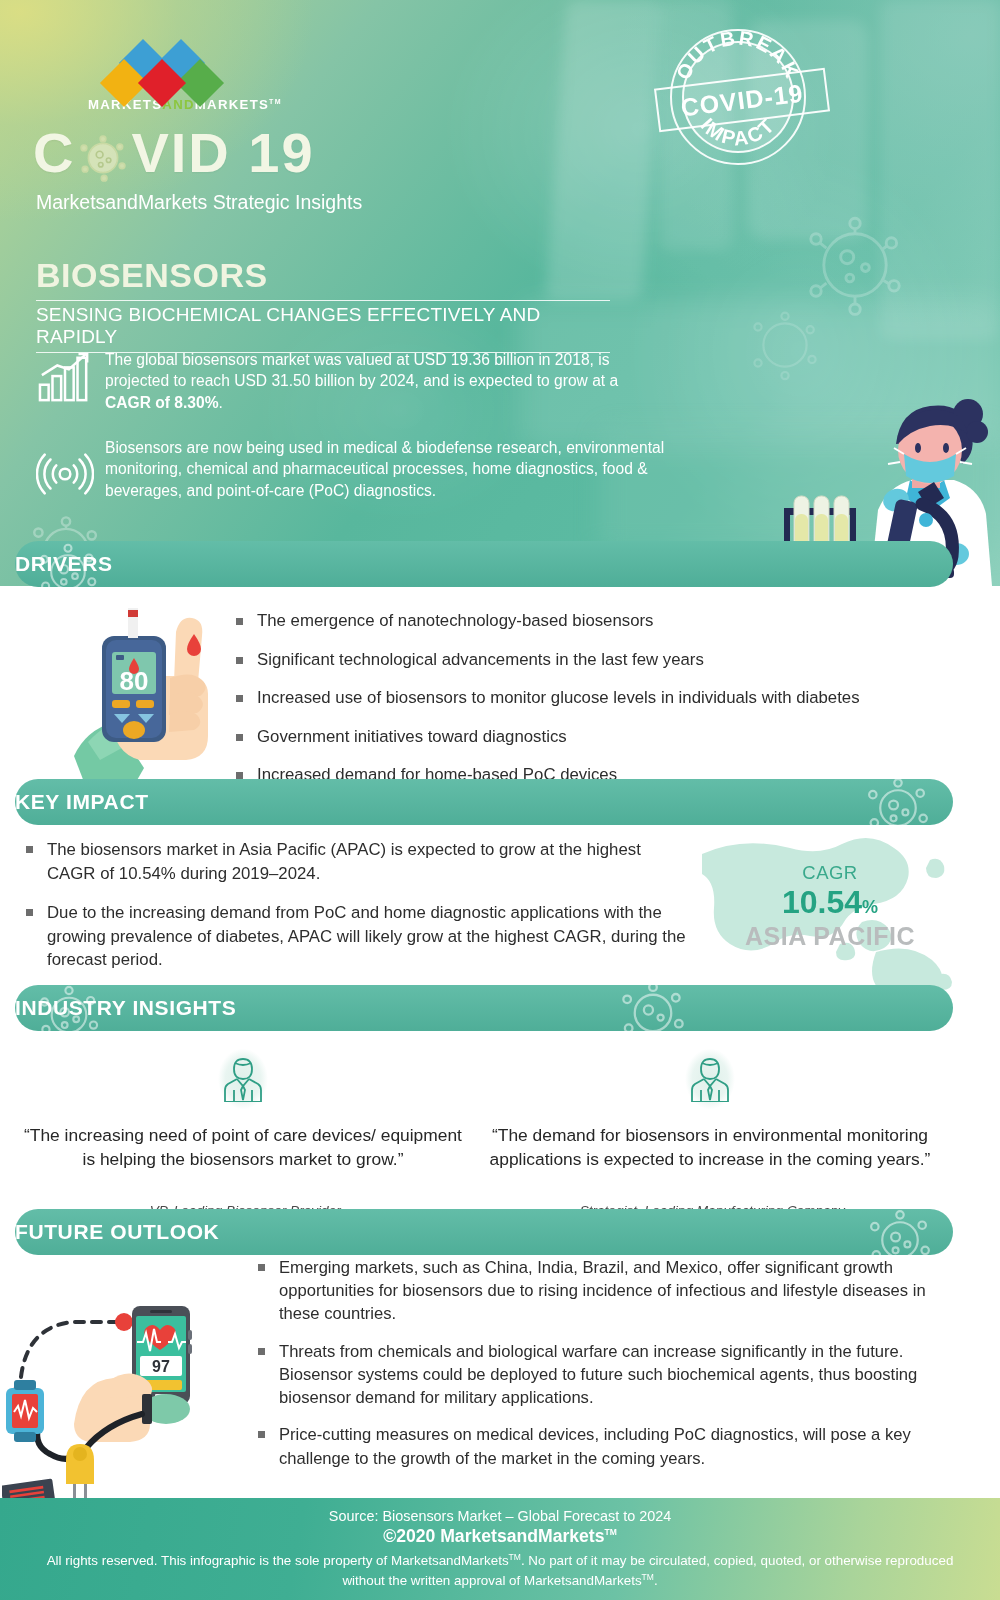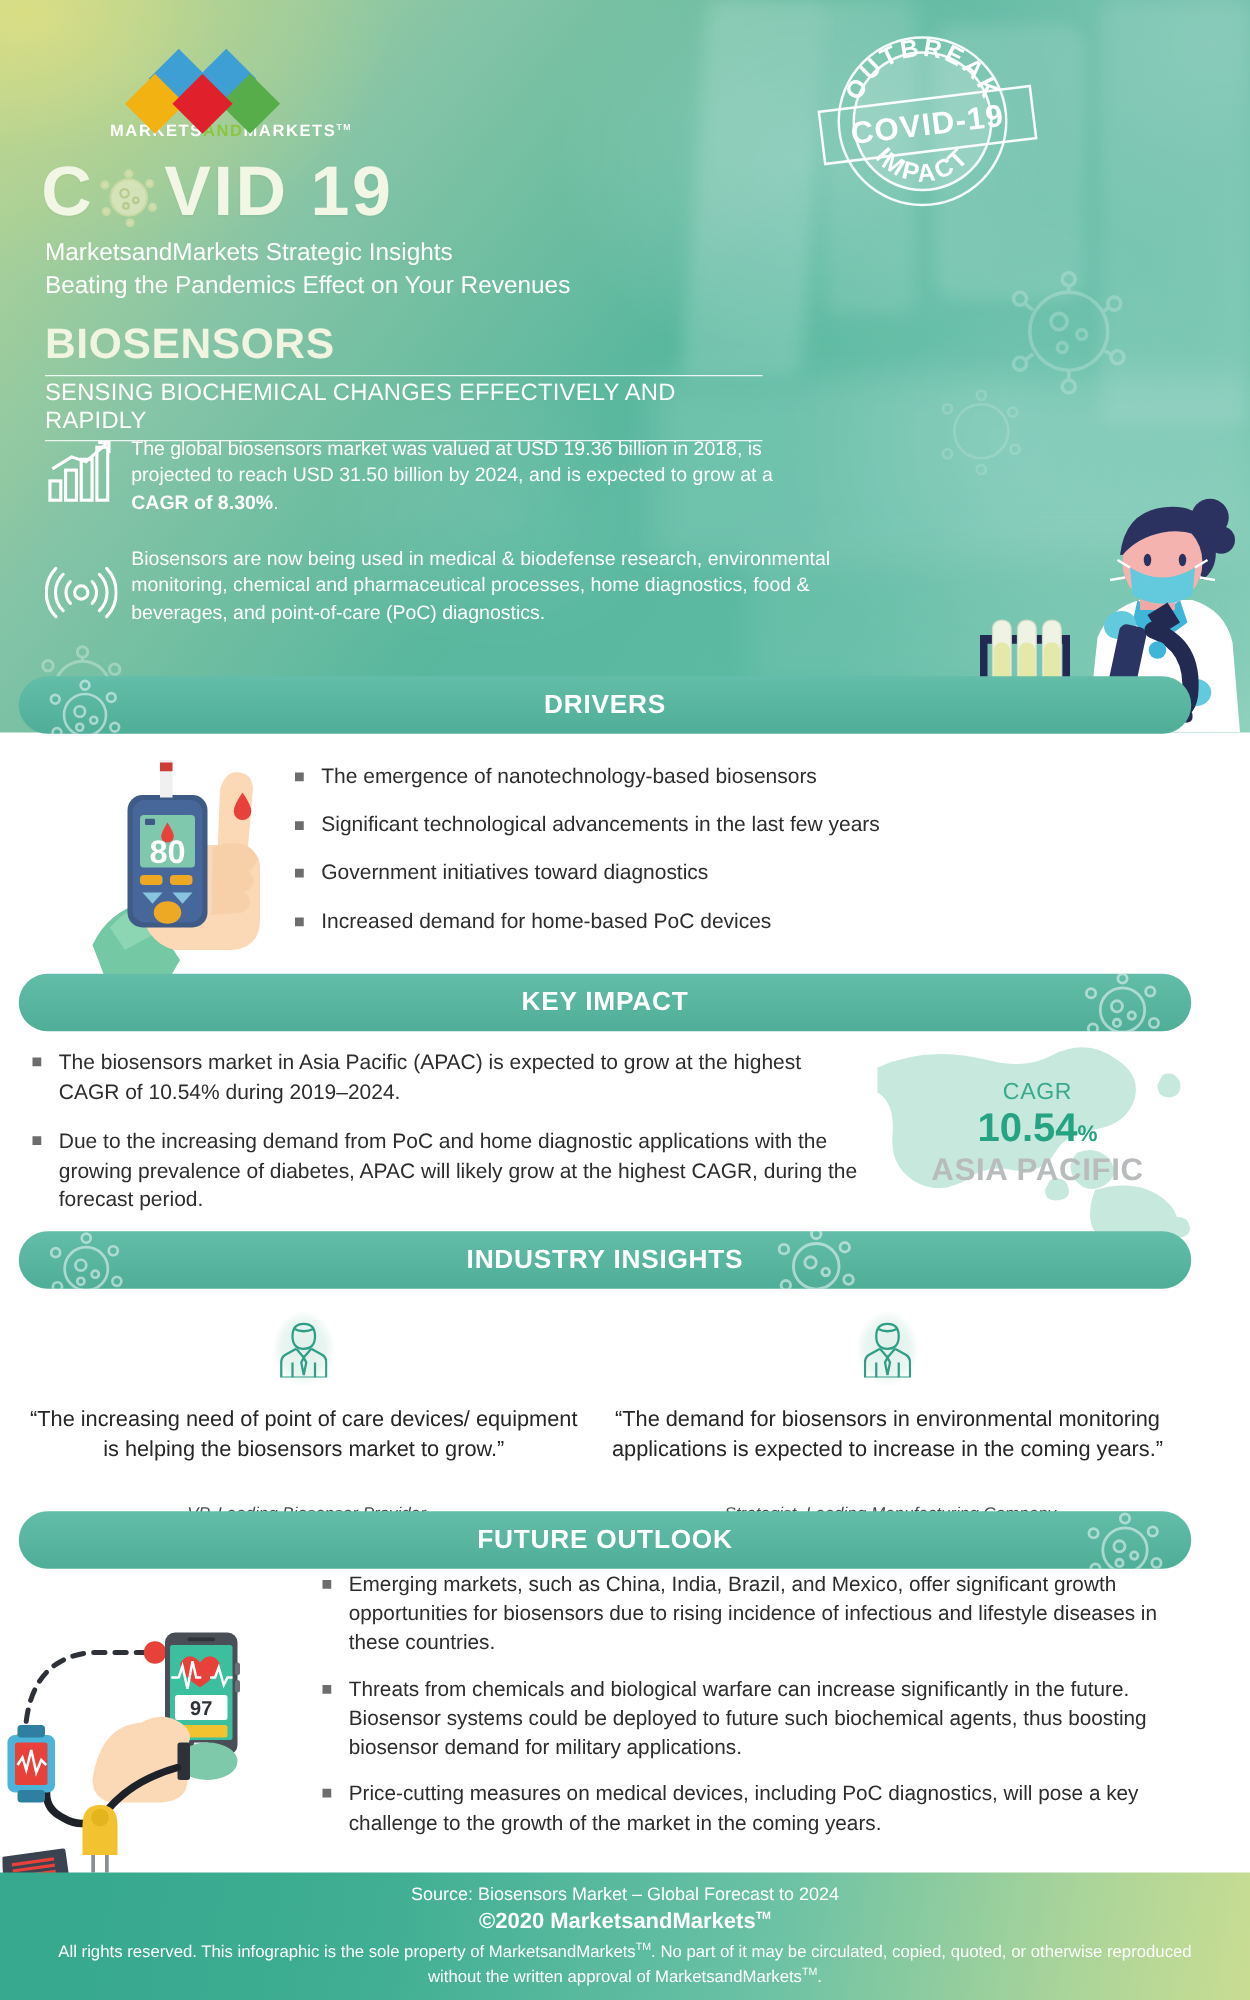--- a/index.html
+++ b/index.html
@@ -85,21 +85,21 @@
   .ico-chart { left:36px; top:352px; width:58px; height:52px; }
   .ico-wave  { left:36px; top:450px; width:58px; height:48px; }
 
   
   .scientist { position:absolute; left:770px; top:392px; width:230px; height:194px; }
 
   
   .banner {
     position:absolute; height:46px; border-radius:23px;
     background: linear-gradient(180deg,#63bda8 0%, #4fae98 100%);
-    display:flex; align-items:center; justify-content:center; overflow:hidden;
+    display:flex; align-items:center; overflow:hidden;
   }
   .banner span { color:#ffffff; font-size:21px; font-weight:bold; letter-spacing:.6px; z-index:2;}
   .banner .bvirus { position:absolute; opacity:.5; }
 
   #b-drivers  { left:15px;  top:541px;  width:938px; }
   #b-region   { left:15px;  top:779px;  width:938px; }
   #b-industry { left:15px;  top:985px;  width:938px; }
   #b-future   { left:15px;  top:1209px; width:938px; }
 
   
@@ -247,21 +247,20 @@
               <circle cx="16" cy="32" r="5" fill="#d8e2b2"></circle>
               <circle cx="44" cy="44" r="6" stroke="#b9c98c"></circle>
               <circle cx="60" cy="54" r="4" stroke="#b9c98c"></circle>
               <circle cx="46" cy="62" r="4" stroke="#b9c98c"></circle>
             </g>
           </svg></span><span>VID 19</span>
     </div>
 
     <div class="hero-sub">
       <div>MarketsandMarkets Strategic Insights</div>
-      <div>Beating the Pandemics Effect on Your Revenues</div>
     </div>
 
     <div class="hero-brand">BIOSENSORS</div>
     <div class="hero-tag">SENSING BIOCHEMICAL CHANGES EFFECTIVELY AND RAPIDLY</div>
 
     <svg class="hero-ico ico-chart" viewBox="0 0 60 54">
       <g fill="none" stroke="#ffffff" stroke-width="2.6">
         <rect x="4" y="34" width="9" height="16"></rect>
         <rect x="17" y="25" width="9" height="25"></rect>
         <rect x="30" y="16" width="9" height="34"></rect>
@@ -391,20 +390,24 @@
   </svg>
 
   <div class="drivers-list">
     <div class="bullet">
         <span class="sq"></span>
         <span class="txt">The emergence of nanotechnology-based biosensors</span>
       </div>
     <div class="bullet">
         <span class="sq"></span>
         <span class="txt">Significant technological advancements in the last few years</span>
+      </div>
+    <div class="bullet">
+        <span class="sq"></span>
+        <span class="txt">Increased use of biosensors to monitor glucose levels in individuals with diabetes</span>
       </div>
     <div class="bullet">
         <span class="sq"></span>
         <span class="txt">Government initiatives toward diagnostics</span>
       </div>
     <div class="bullet">
         <span class="sq"></span>
         <span class="txt">Increased demand for home-based PoC devices</span>
       </div>
   </div>

